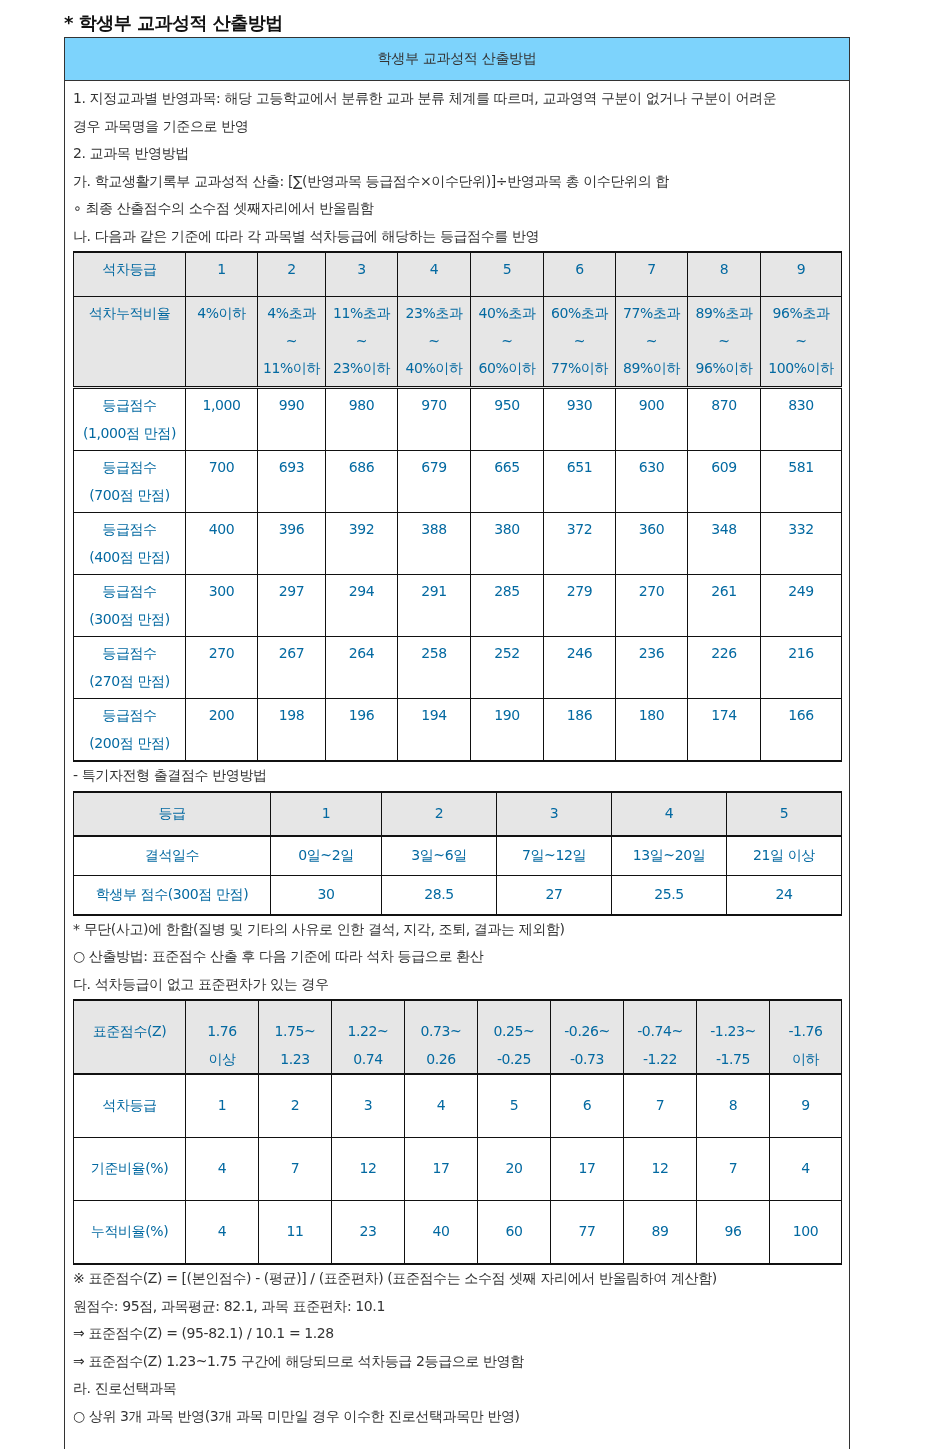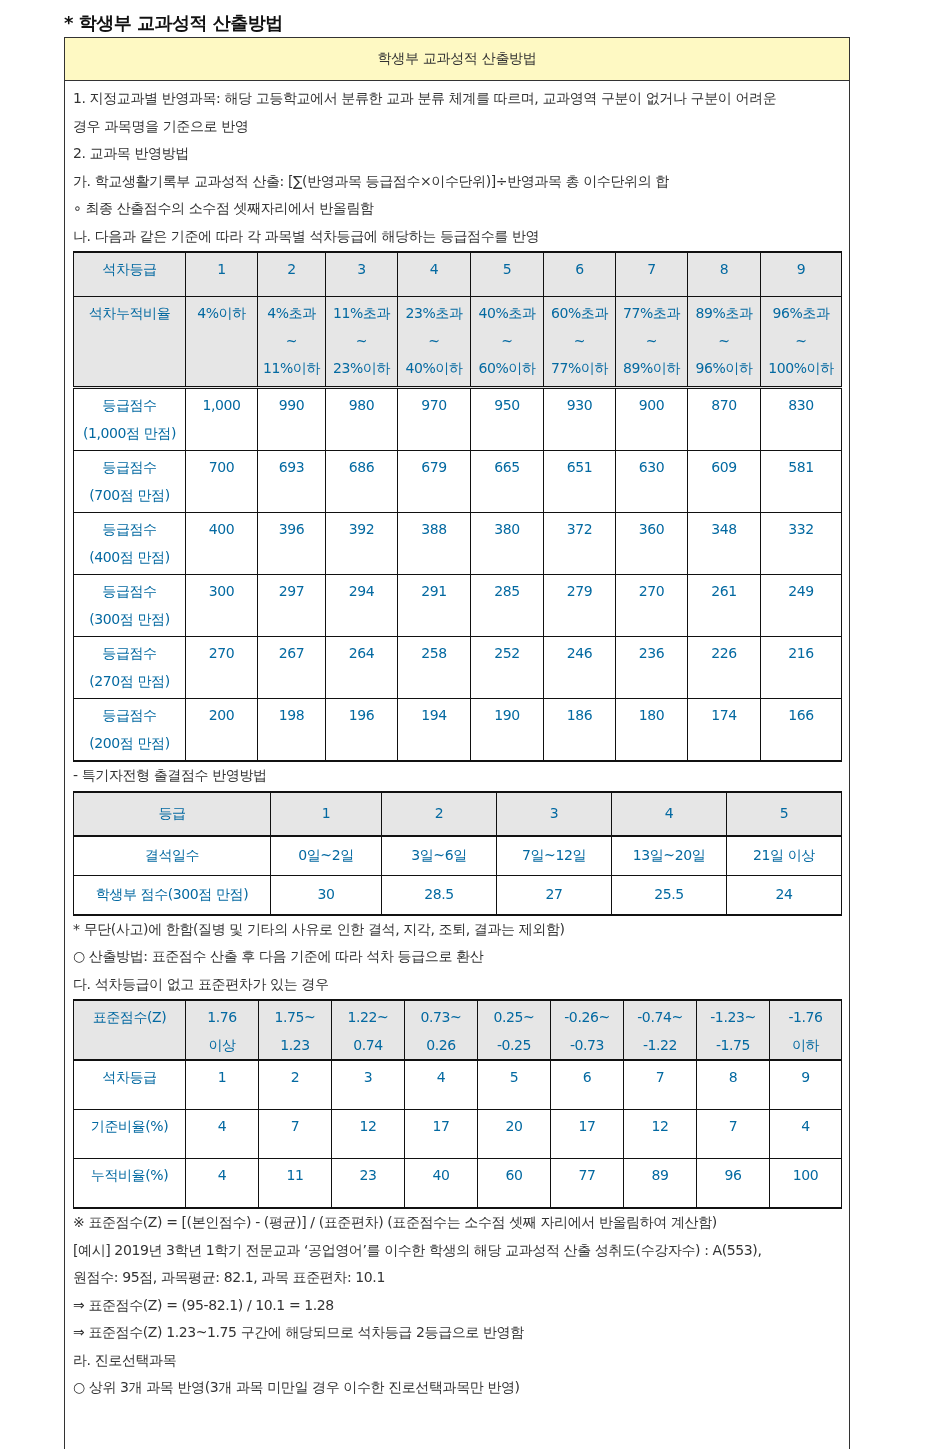--- a/index.html
+++ b/index.html
@@ -10,21 +10,21 @@
     }
     .page-title {
       position: absolute; left: 64px; top: 11px;
       font-size: 18px; font-weight: bold; color: #111; letter-spacing: -0.5px;
     }
     .box {
       position: absolute; left: 64px; top: 37px; width: 786px; height: 1420px;
       border: 1px solid #333; box-sizing: border-box;
     }
     .box-head {
-      height: 42px; background: #fef9c3; border-bottom: 1px solid #333;
+      height: 42px; background: #7dd3fc; border-bottom: 1px solid #333;
       display: flex; align-items: center; justify-content: center;
       font-size: 14px; color: #333; letter-spacing: -0.3px;
     }
     .box-body { padding: 4px 8px 0 8px; }
     .line {
       font-size: 14px; line-height: 27.5px; color: #333; letter-spacing: -0.4px;
       white-space: nowrap;
     }
     table { border-collapse: collapse; width: 768px; table-layout: fixed; color: #0369a1; letter-spacing: -0.4px; }
     td { font-size: 14px; text-align: center; vertical-align: top; border: 1px solid #111; padding: 0; line-height: 27.5px; }
@@ -40,21 +40,21 @@
 
     
     .t2 { border-top: 2px solid #111; border-bottom: 2px solid #111; margin-top: 1px; }
     .t2 td { vertical-align: middle; }
     .t2 .r1 td { height: 42px; }
     .t2 .r2 td { height: 38px; border-top: 2px solid #111; }
     .t2 .r3 td { height: 38px; }
 
     
     .t3 { border-top: 2px solid #111; border-bottom: 2px solid #111; margin-top: 1px; }
-    .t3 td { padding-top: 3px; }
+    .t3 td { padding-top: 17px; }
     .t3 .r1 td { height: 55px; }
     .t3 .r2 td { border-top: 2px solid #111; height: 45px; }
     .t3 .r td { height: 45px; }
   </style>
 </head>
 <body>
 
 <div class="page-title">* 학생부 교과성적 산출방법</div>
 
 <div class="box">
@@ -371,21 +371,20 @@
         <td>77</td>
         <td>89</td>
         <td>96</td>
         <td>100</td>
       </tr>
     </tbody>
       </table>
 
     <div>
       <div class="line">※ 표준점수(Z) = [(본인점수) - (평균)] / (표준편차) (표준점수는 소수점 셋째 자리에서 반올림하여 계산함)</div>
-      <div class="line">[예시] 2019년 3학년 1학기 전문교과 ‘공업영어’를 이수한 학생의 해당 교과성적 산출 성취도(수강자수) : A(553),</div>
       <div class="line">원점수: 95점, 과목평균: 82.1, 과목 표준편차: 10.1</div>
       <div class="line">⇒ 표준점수(Z) = (95-82.1) / 10.1 = 1.28</div>
       <div class="line">⇒ 표준점수(Z) 1.23~1.75 구간에 해당되므로 석차등급 2등급으로 반영함</div>
       <div class="line">라. 진로선택과목</div>
       <div class="line">○ 상위 3개 과목 반영(3개 과목 미만일 경우 이수한 진로선택과목만 반영)</div>
     </div>
 
   </div>
 </div>
 

